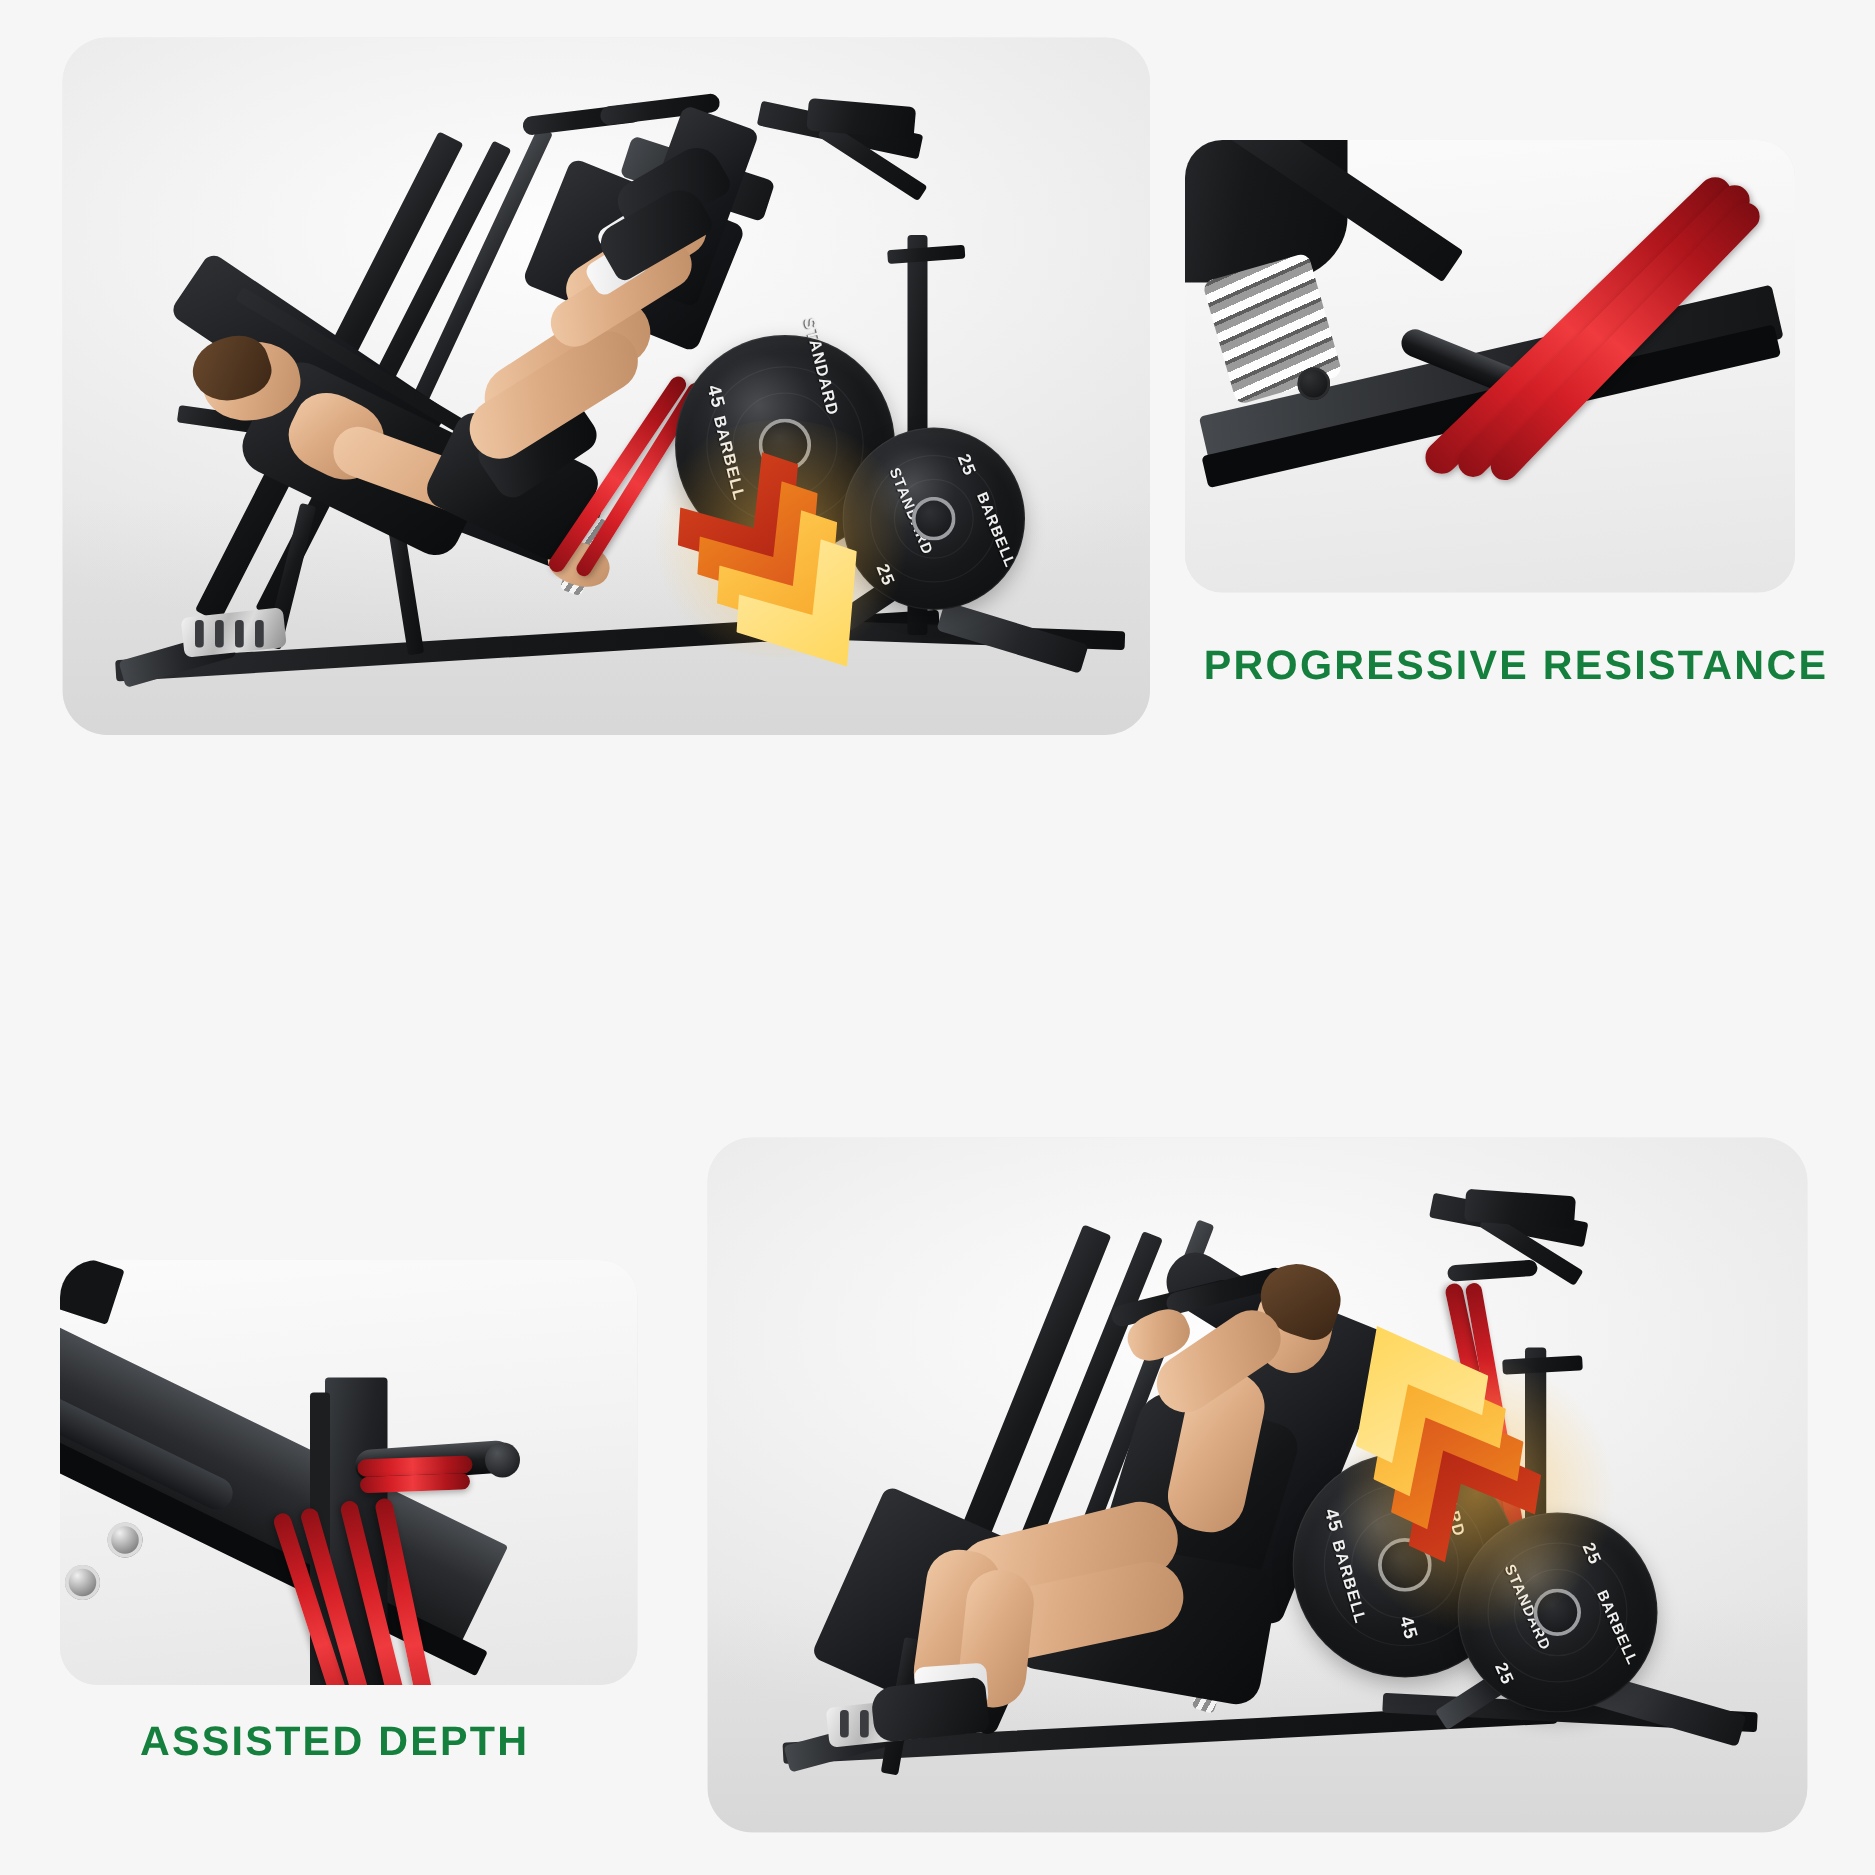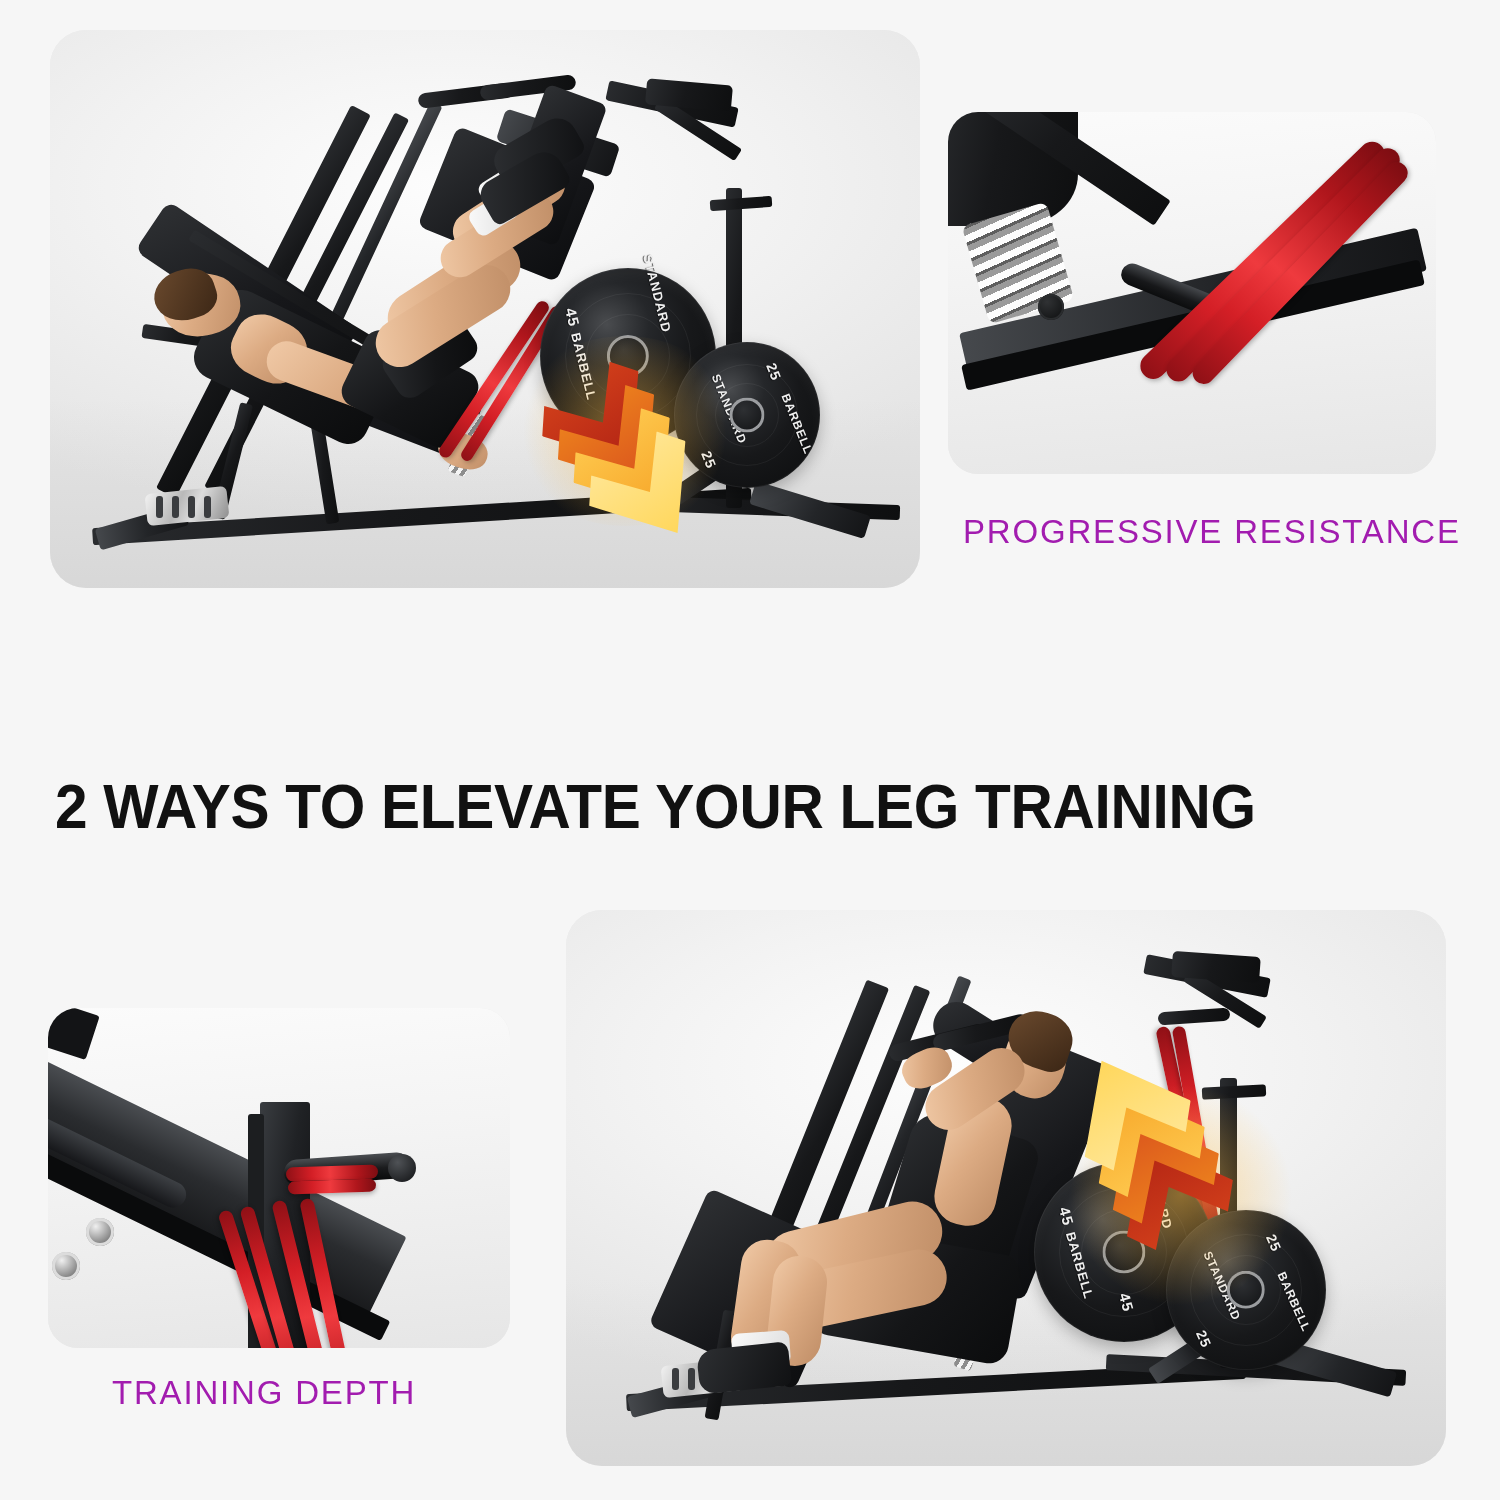--- a/index.html
+++ b/index.html
@@ -91,23 +91,23 @@
   
   .skin{position:absolute;background:linear-gradient(115deg,#f0c9a6 0%,#dcab83 45%,#c08e67 100%);}
   .cloth{position:absolute;background:linear-gradient(120deg,#2b2d30 0%,#141517 55%,#0b0c0d 100%);}
   .hair{position:absolute;background:linear-gradient(130deg,#6b4a2e,#3b2615);}
   .sock{position:absolute;background:linear-gradient(120deg,#fafafa,#dcdcdc);}
   .shoe{position:absolute;background:linear-gradient(120deg,#2d2f32,#101113);}
 
   
   .caption{
     position:absolute;
-    color:#a21caf;
+    color:#15803d;
     font-size:33px;
-    font-weight:400;
+    font-weight:700;
     letter-spacing:.055em;
     white-space:nowrap;
   }
   #cap-pr{left:963px;top:513px;}
   #cap-ad{left:112px;top:1374px;}
 
   
   #headline{
     position:absolute;left:52px;top:655px;width:1400px;
     font-weight:700;
@@ -270,21 +270,21 @@
     <div style="position:absolute;left:38px;top:210px;width:28px;height:28px;border-radius:50%;background:radial-gradient(circle at 35% 30%,#f0f0f0,#8d8d8d 60%,#4a4a4a);box-shadow:inset 0 0 0 3px #dcdcdc;"></div>
     <div style="position:absolute;left:4px;top:244px;width:28px;height:28px;border-radius:50%;background:radial-gradient(circle at 35% 30%,#f0f0f0,#8d8d8d 60%,#4a4a4a);box-shadow:inset 0 0 0 3px #dcdcdc;"></div>
 
     <div class="band" style="left:176px;top:196px;width:230px;height:14px;transform:rotate(72deg);transform-origin:left center;"></div>
     <div class="band" style="left:198px;top:192px;width:240px;height:14px;transform:rotate(74deg);transform-origin:left center;"></div>
     <div class="band" style="left:230px;top:186px;width:250px;height:14px;transform:rotate(76deg);transform-origin:left center;"></div>
     <div class="band" style="left:258px;top:184px;width:250px;height:14px;transform:rotate(78deg);transform-origin:left center;"></div>
     <div class="band" style="left:238px;top:158px;width:92px;height:14px;transform:rotate(-2deg);"></div>
     <div class="band" style="left:240px;top:172px;width:88px;height:13px;transform:rotate(-2deg);"></div>
   </div>
-  <div class="caption" id="cap-ad">TRAINING DEPTH</div>
+  <div class="caption" id="cap-ad">ASSISTED DEPTH</div>
 
   <div class="panel" id="panel-br">
     <div class="photo-bg bg-studio"></div>
     <div class="floor-shadow"></div>
 
     <div class="bar steel" style="left:60px;top:468px;width:620px;height:17px;transform:rotate(-3deg);"></div>
     <div class="bar steel" style="left:540px;top:452px;width:300px;height:16px;transform:rotate(3deg);"></div>
     <div class="bar lit" style="left:62px;top:474px;width:96px;height:22px;transform:rotate(-15deg);border-radius:4px;"></div>
     <div class="bar lit" style="left:700px;top:444px;width:130px;height:26px;transform:rotate(16deg);border-radius:4px;"></div>
     <div class="bar lit" style="left:580px;top:434px;width:86px;height:18px;transform:rotate(-33deg);"></div>
@@ -356,15 +356,14 @@
     <div class="glow" style="left:500px;top:170px;width:230px;height:230px;"></div>
     <div class="chevrons" style="left:540px;top:192px;width:120px;height:160px;transform:rotate(152deg);">
       <div class="chev c4" style="top:-4px;"></div>
       <div class="chev c3" style="top:26px;"></div>
       <div class="chev c2" style="top:56px;"></div>
       <div class="chev c1" style="top:86px;"></div>
     </div>
   </div>
 
 
-  <div id="subhead"><span class="sq">2 WAYS TO ELEVATE YOUR LEG TRAINING</span></div>
 
 </div>
 
 </body></html>

